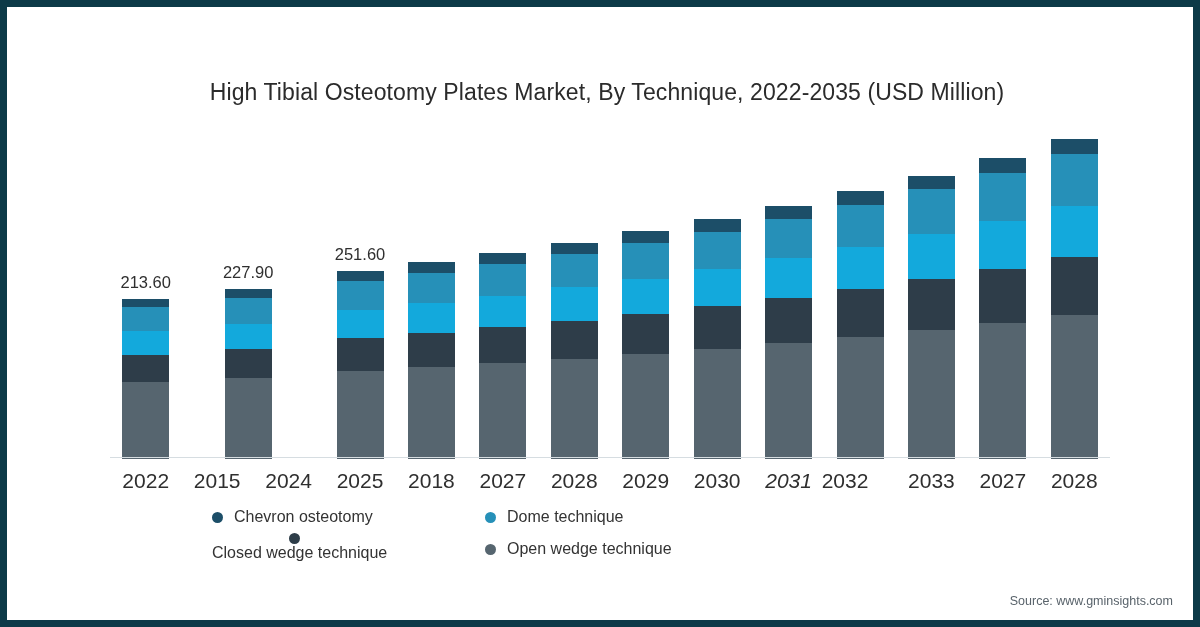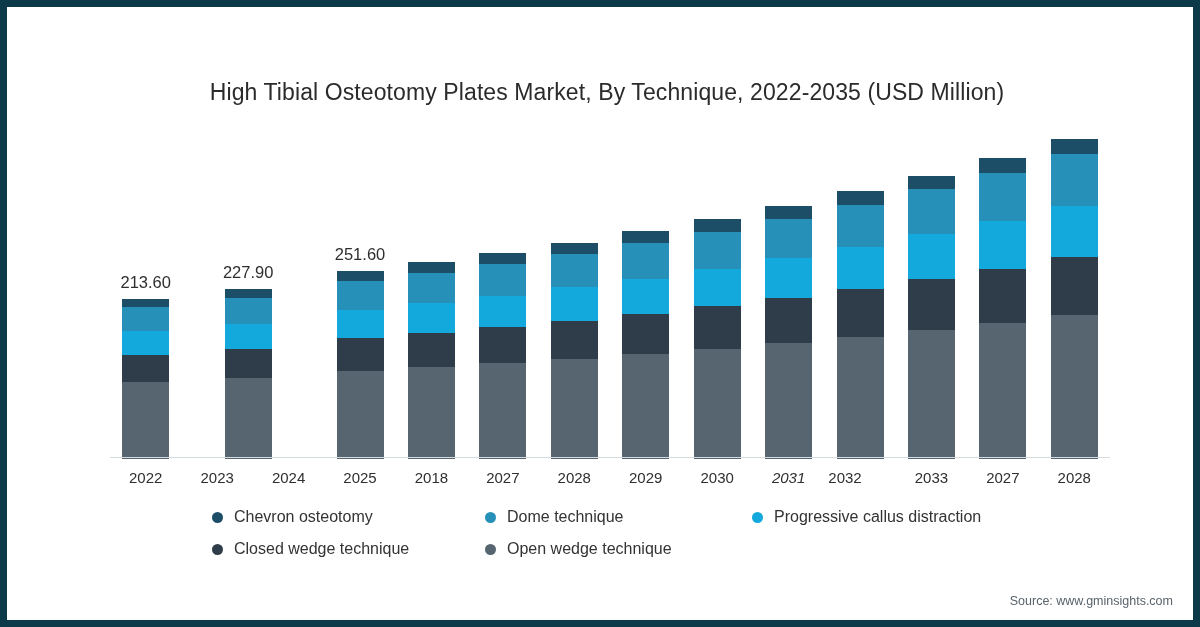--- a/index.html
+++ b/index.html
@@ -65,21 +65,21 @@
     margin-bottom: 7px;
     font-size: 16.5px;
     color: #2f2f2f;
     white-space: nowrap;
   }
   .x-tick {
     position: absolute;
     top: 462px;
     width: 90px;
     text-align: center;
-    font-size: 15px;
+    font-size: 21px;
     color: #2f2f2f;
   }
   #legend {
     position: absolute;
     left: 0;
     top: 494px;
     width: 1200px;
   }
   .legend-row {
     position: relative;
@@ -222,41 +222,37 @@
   <div id="legend">
     <div class="legend-row">
         <div class="legend-item" style="left: 205px;">
           <span class="legend-dot" style="background: rgb(28, 78, 104);"></span>
           <span class="legend-label">Chevron osteotomy</span>
         </div>
         <div class="legend-item" style="left: 478px;">
           <span class="legend-dot" style="background: rgb(38, 144, 184);"></span>
           <span class="legend-label">Dome technique</span>
         </div>
-        <div class="legend-item" style="left: 745px;">
-          <span class="legend-dot" style="background: rgb(19, 169, 220);"></span>
-          <span class="legend-label">Progressive callus distraction</span>
-        </div>
       </div>
     <div class="legend-row">
-        <div class="legend-item" style="left: 205px;">
+        <div class="legend-item" style="left: 205px; flex-direction: column;">
           <span class="legend-dot" style="background: rgb(46, 61, 73);"></span>
           <span class="legend-label">Closed wedge technique</span>
         </div>
         <div class="legend-item" style="left: 478px;">
           <span class="legend-dot" style="background: rgb(86, 101, 111);"></span>
           <span class="legend-label">Open wedge technique</span>
         </div>
       </div>
   </div>
 
   <div id="source">Source: www.gminsights.com</div>
 
 <div class="x-tick" style="left: 93.7143px;">2022</div>
-    <div class="x-tick" style="left: 165.143px;">2023</div>
+    <div class="x-tick" style="left: 165.143px;">2015</div>
     <div class="x-tick" style="left: 236.571px;">2024</div>
     <div class="x-tick" style="left: 308px;">2025</div>
     <div class="x-tick" style="left: 379.429px;">2018</div>
     <div class="x-tick" style="left: 450.857px;">2027</div>
     <div class="x-tick" style="left: 522.286px;">2028</div>
     <div class="x-tick" style="left: 593.714px;">2029</div>
     <div class="x-tick" style="left: 665.143px;">2030</div>
     <div class="x-tick" style="left: 736.571px; font-style: italic;">2031</div>
     <div class="x-tick" style="left: 793px;">2032</div>
     <div class="x-tick" style="left: 879.429px;">2033</div>

